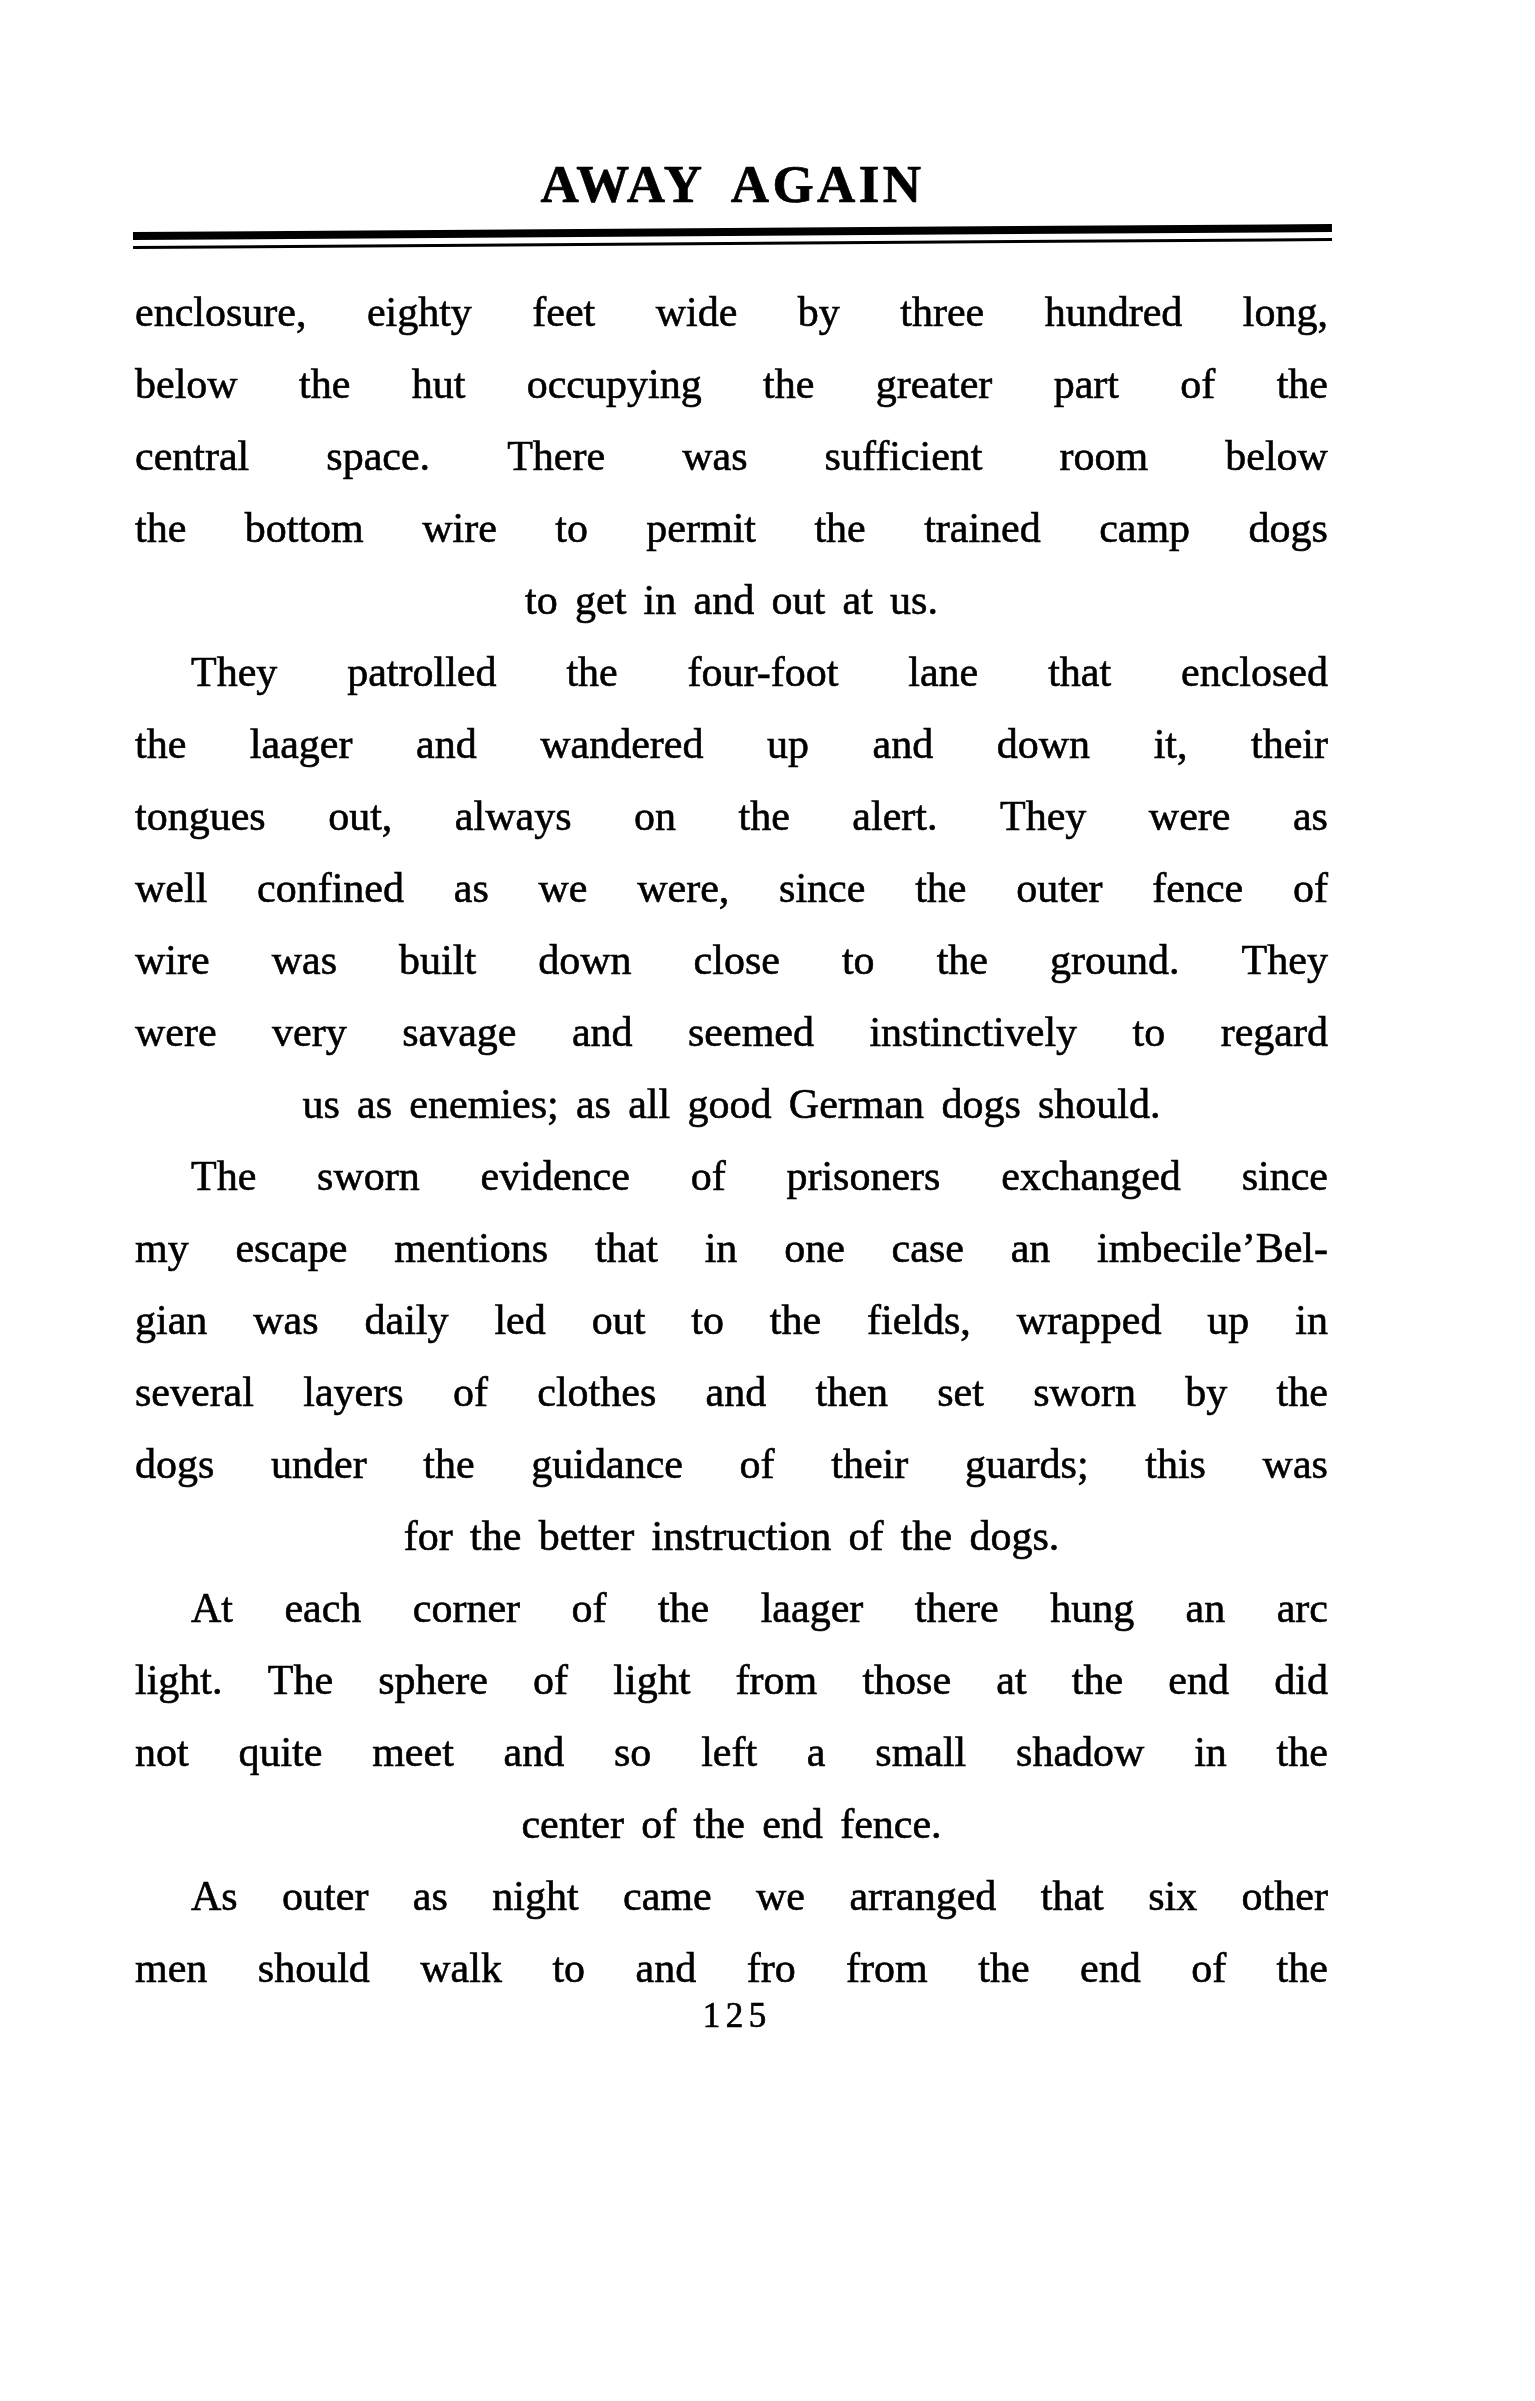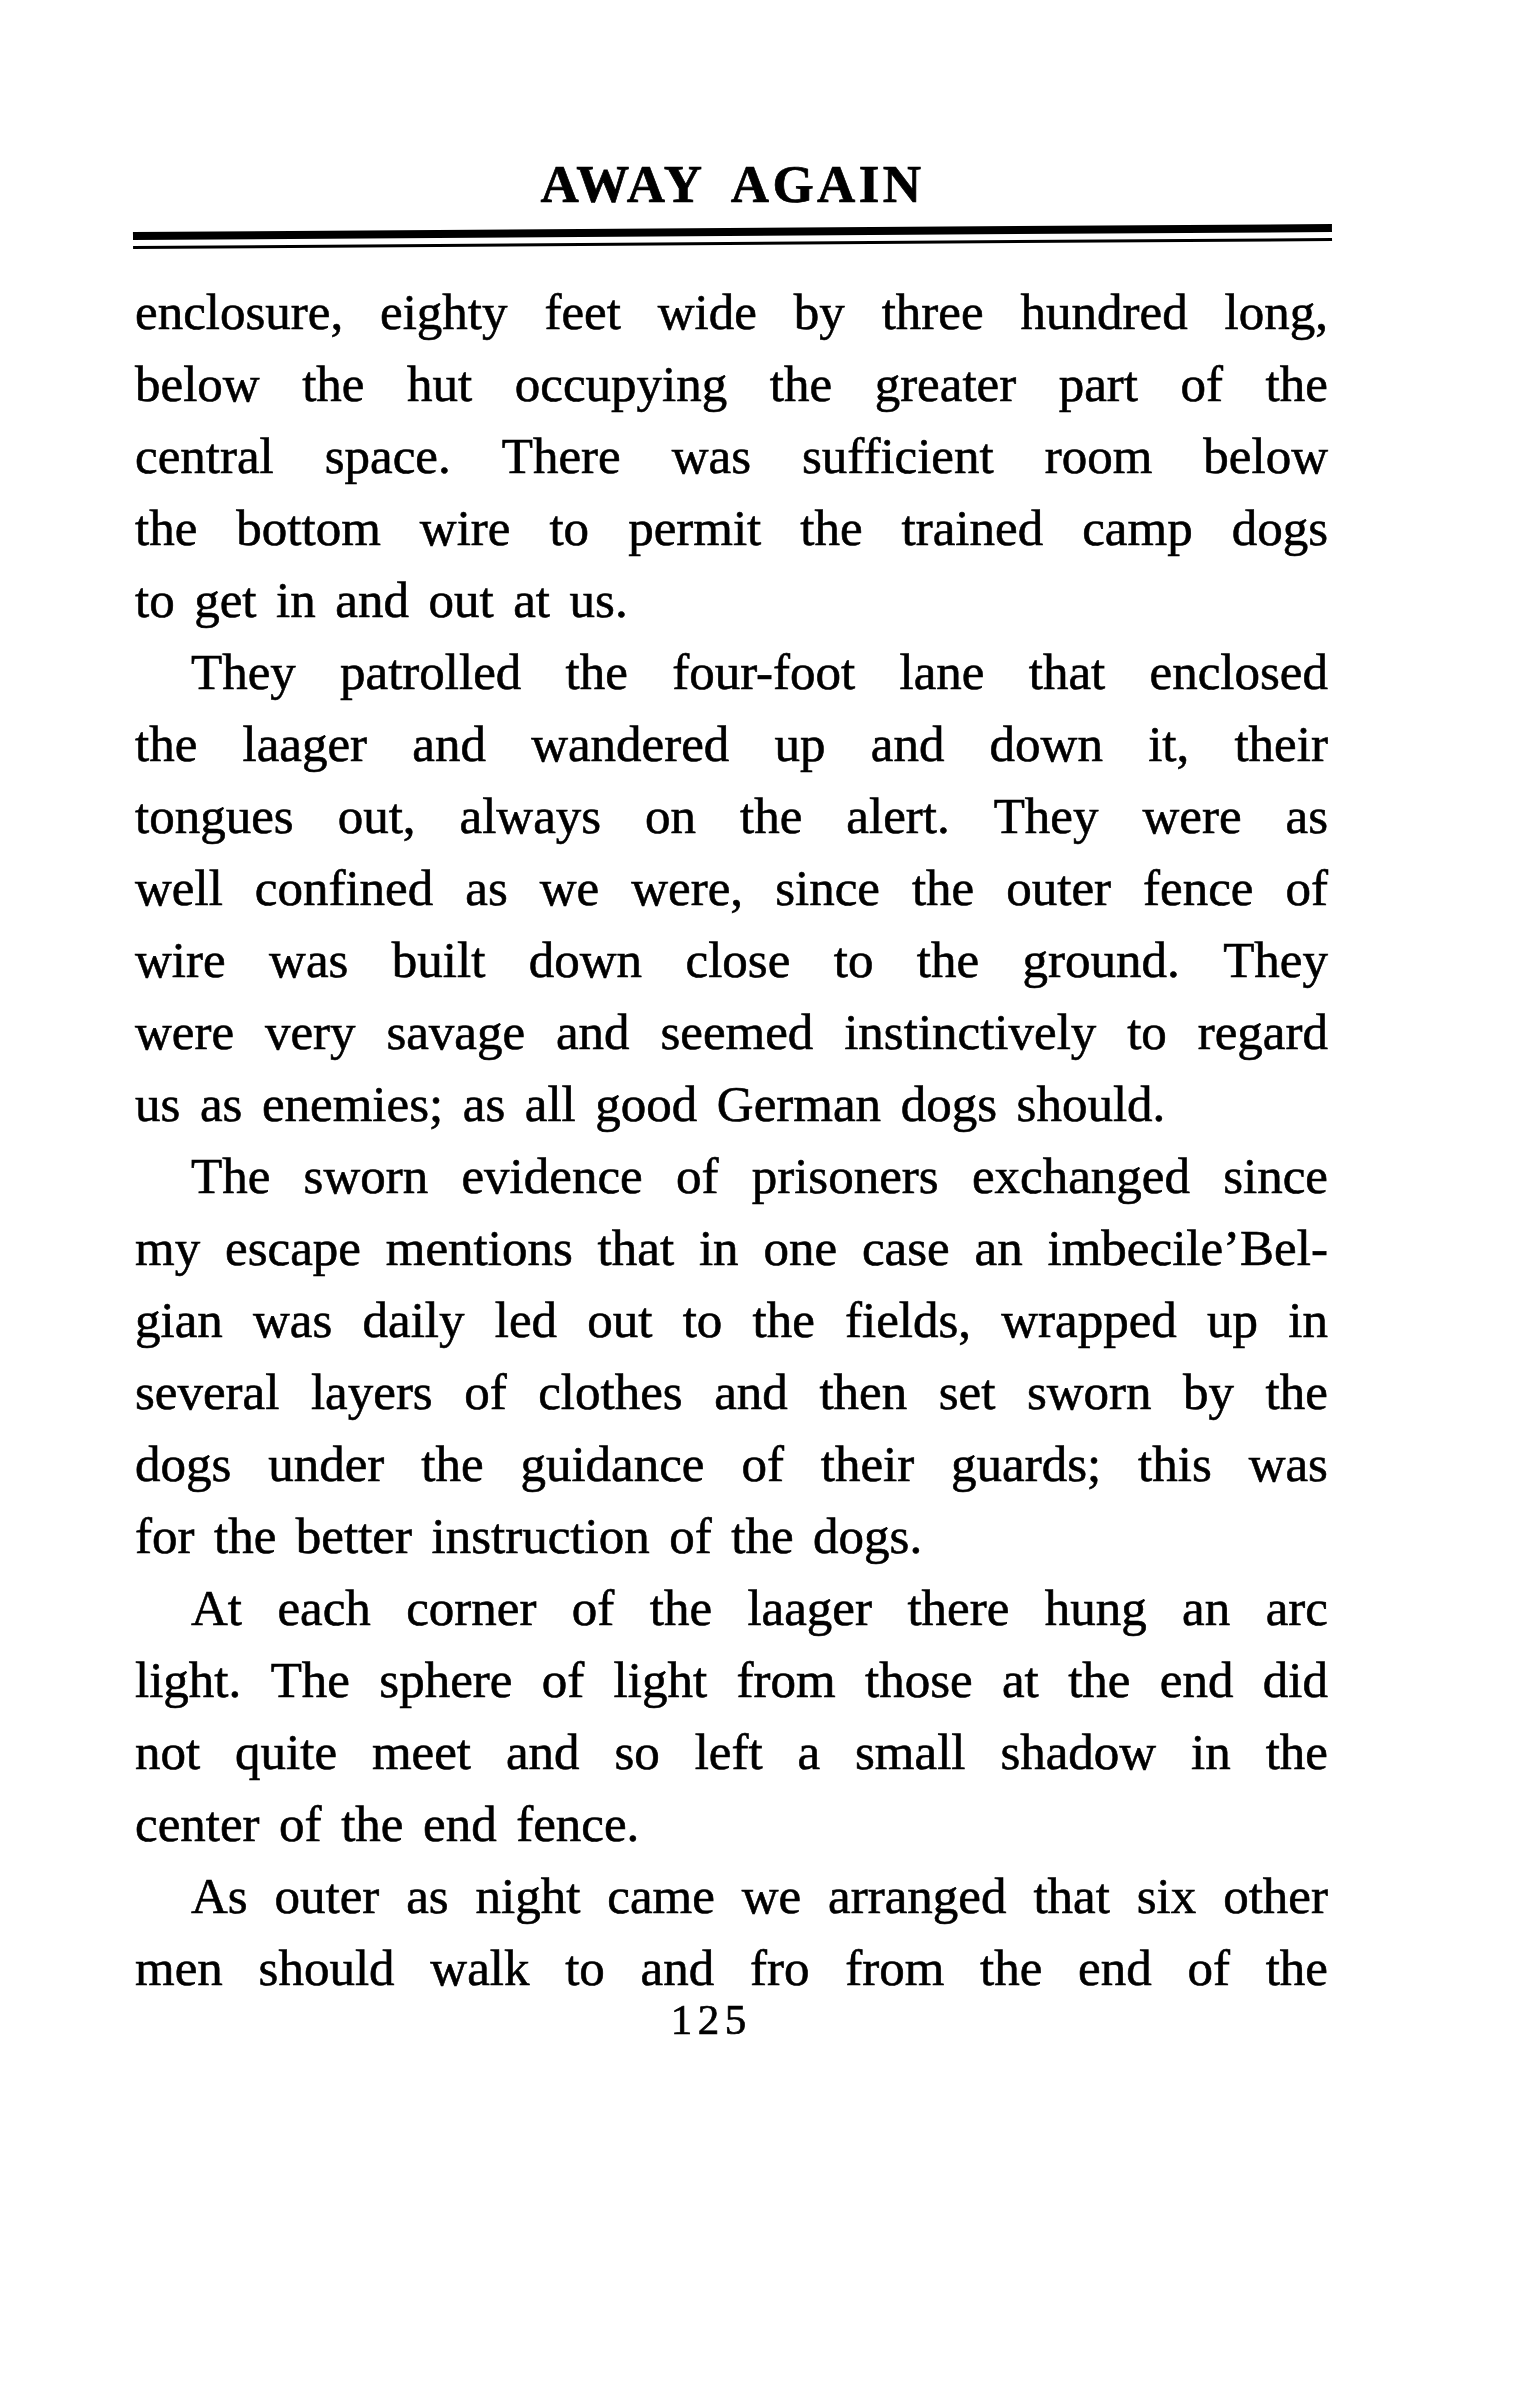--- a/index.html
+++ b/index.html
@@ -43,43 +43,44 @@
   .rule-thin {
     height: 3.4px;
     background: #000;
     margin-top: 6.1px;
   }
   .body-text {
     position: absolute;
     left: 135px;
     top: 276px;
     width: 1193px;
-    font-size: 51px;
+    font-size: 42px;
     line-height: 72px;
+    text-align: center;
     -webkit-text-stroke: 0.6px #000;
   }
   .line {
     display: flex;
     justify-content: space-between;
     height: 72px;
   }
   .line.noj {
     display: block;
     word-spacing: 6.8px;
   }
   .line.indent {
     padding-left: 56px;
   }
   .folio {
     position: absolute;
     top: 1998px;
-    left: 127px;
+    left: 153px;
     width: 1193px;
     text-align: center;
-    font-size: 43px;
+    font-size: 35px;
     line-height: 1;
     letter-spacing: 5.5px;
     transform: translateX(-12.3px);
     -webkit-text-stroke: 0.7px #000;
   }
 </style>
 </head>
 <body>
 
 <div class="page">

